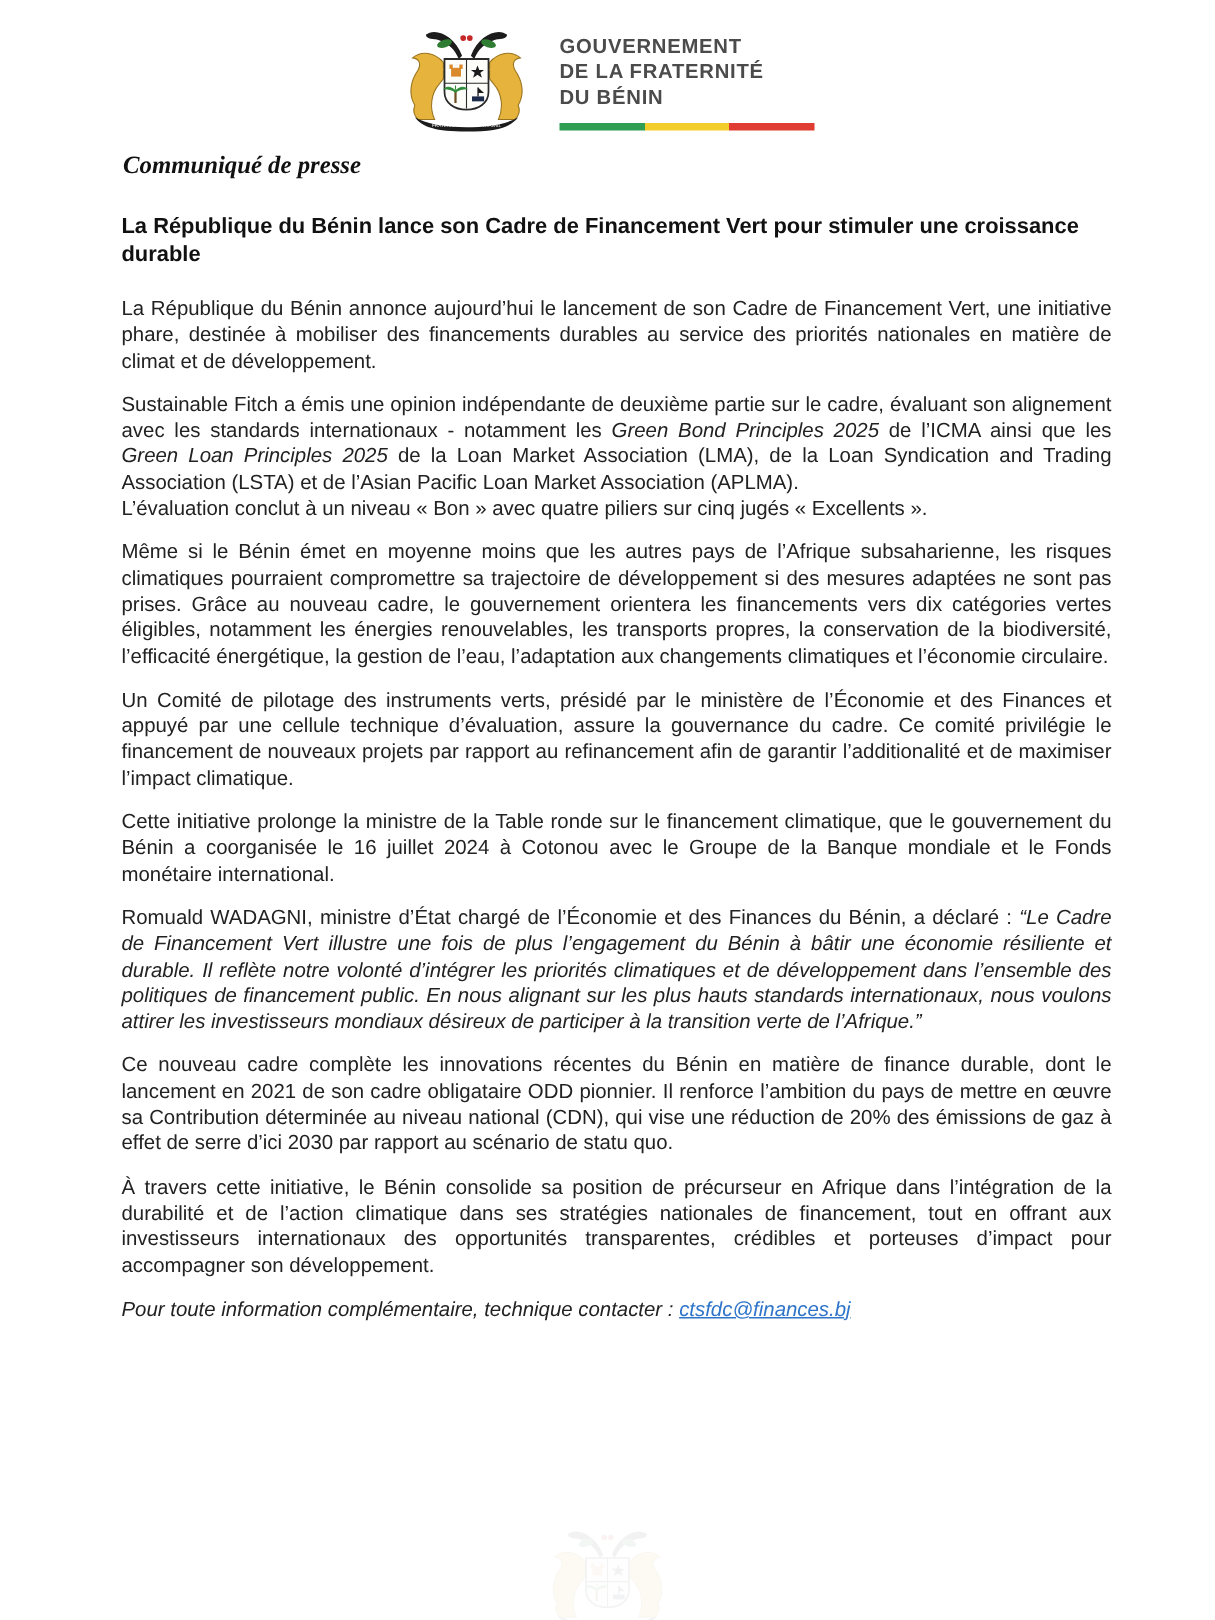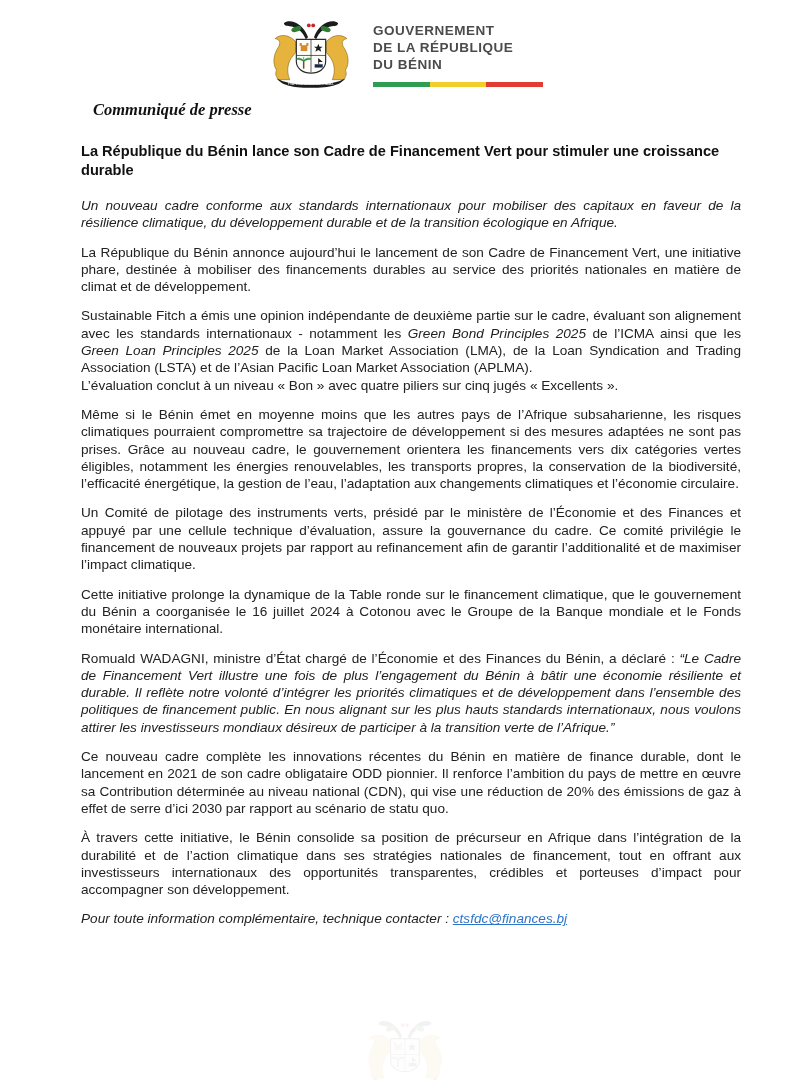--- a/index.html
+++ b/index.html
@@ -26,21 +26,21 @@
   .flag-bar{display:flex;height:5px;width:170px;margin-top:9px;}
   .flag-seg{flex:1;height:100%;}
   
   .content{
     position:absolute;top:100px;left:81px;width:660px;
   }
   .kicker{
     font-family:"Liberation Serif",serif;
     font-weight:700;font-style:italic;
     font-size:16.5px;line-height:20px;color:#111;
-    margin:0 0 22px 12px;
+    margin:0 0 22px 1px;
   }
   .dateline{
     font-family:"Liberation Serif",serif;
     font-style:italic;font-size:16px;line-height:20px;color:#111;
     margin:0 0 13px 0;
   }
   .doc-title{
     font-size:14.6px;font-weight:700;line-height:19px;color:#111;
     margin:0 0 17px 0;
   }
@@ -105,40 +105,39 @@
 </svg>
 
 <div class="page">
 
   <div class="header">
     <svg class="crest" viewBox="0 0 120 100">
       <use href="#crest"></use>
     </svg>
     <div class="org-block">
       <div class="org-line">GOUVERNEMENT</div>
-      <div class="org-line">DE LA RÉPUBLIQUE</div>
+      <div class="org-line">DE LA FRATERNITÉ</div>
       <div class="org-line">DU BÉNIN</div>
       <div class="flag-bar">
         <div class="flag-seg" style="background: rgb(47, 158, 82);"></div>
         <div class="flag-seg" style="background: rgb(242, 205, 43);"></div>
         <div class="flag-seg" style="background: rgb(224, 60, 49);"></div>
       </div>
     </div>
   </div>
 
   <div class="content">
     <p class="kicker">Communiqué de presse</p>
     <h1 class="doc-title">La République du Bénin lance son Cadre de Financement Vert pour stimuler une croissance durable</h1>
 
-    <p class="para intro"><span class="run-italic">Un nouveau cadre conforme aux standards internationaux pour mobiliser des capitaux en faveur de la résilience climatique, du développement durable et de la transition écologique en Afrique.</span></p>
     <p class="para"><span class="run-normal">La République du Bénin annonce aujourd’hui le lancement de son </span><span class="run-bold">Cadre de Financement Vert</span><span class="run-normal">, une initiative phare, destinée à mobiliser des financements durables au service des priorités nationales en matière de climat et de développement.</span></p>
     <p class="para"><span class="run-bold">Sustainable Fitch a émis une opinion indépendante de deuxième partie</span><span class="run-normal"> sur le cadre, évaluant son alignement avec les standards internationaux - notamment les </span><span class="run-italic">Green Bond Principles 2025</span><span class="run-normal"> de l’ICMA ainsi que les </span><span class="run-italic">Green Loan Principles 2025</span><span class="run-normal"> de la Loan Market Association (LMA), de la Loan Syndication and Trading Association (LSTA) et de l’Asian Pacific Loan Market Association (APLMA).</span><br><span class="run-normal">L’évaluation conclut à un niveau « Bon » avec quatre piliers sur cinq jugés « Excellents ».</span></p>
     <p class="para"><span class="run-normal">Même si le Bénin émet en moyenne moins que les autres pays de l’Afrique subsaharienne, les risques climatiques pourraient compromettre sa trajectoire de développement si des mesures adaptées ne sont pas prises. Grâce au nouveau cadre, le gouvernement orientera les financements vers dix catégories vertes éligibles, notamment les énergies renouvelables, les transports propres, la conservation de la biodiversité, l’efficacité énergétique, la gestion de l’eau, l’adaptation aux changements climatiques et l’économie circulaire.</span></p>
     <p class="para"><span class="run-normal">Un </span><span class="run-bold">Comité de pilotage des instruments verts</span><span class="run-normal">, présidé par le ministère de l’Économie et des Finances et appuyé par une cellule technique d’évaluation, assure la gouvernance du cadre.  Ce comité privilégie le financement de nouveaux projets par rapport au refinancement afin de garantir l’additionalité et de maximiser l’impact climatique.</span></p>
-    <p class="para"><span class="run-normal">Cette initiative prolonge la dynamique de </span><span class="run-bold">la Table ronde sur le financement climatique</span><span class="run-normal">, que le gouvernement du Bénin a coorganisée le 16 juillet 2024 à Cotonou avec le Groupe de la Banque mondiale et le Fonds monétaire international.</span></p>
+    <p class="para"><span class="run-normal">Cette initiative prolonge la ministre de </span><span class="run-bold">la Table ronde sur le financement climatique</span><span class="run-normal">, que le gouvernement du Bénin a coorganisée le 16 juillet 2024 à Cotonou avec le Groupe de la Banque mondiale et le Fonds monétaire international.</span></p>
     <p class="para"><span class="run-bold">Romuald WADAGNI, ministre d’État chargé de l’Économie et des Finances du Bénin, a déclaré</span><span class="run-normal"> : </span><span class="run-italic">“Le Cadre de Financement Vert illustre une fois de plus l’engagement du Bénin à bâtir une économie résiliente et durable. Il reflète notre volonté d’intégrer les priorités climatiques et de développement dans l’ensemble des politiques de financement public. En nous alignant sur les plus hauts standards internationaux, nous voulons attirer les investisseurs mondiaux désireux de participer à la transition verte de l’Afrique.”</span></p>
     <p class="para"><span class="run-normal">Ce nouveau cadre complète les innovations récentes du Bénin en matière de finance durable, dont le lancement en 2021 de son </span><span class="run-bold">cadre obligataire ODD pionnier</span><span class="run-normal">. Il renforce l’ambition du pays de mettre en œuvre sa </span><span class="run-bold">Contribution déterminée au niveau national (CDN)</span><span class="run-normal">, qui vise une réduction de 20% des émissions de gaz à effet de serre d’ici 2030 par rapport au scénario de statu quo.</span></p>
     <p class="para"><span class="run-normal">À travers cette initiative, le Bénin consolide sa position de </span><span class="run-bold">précurseur en Afrique</span><span class="run-normal"> dans l’intégration de la durabilité et de l’action climatique dans ses stratégies nationales de financement, tout en offrant aux investisseurs internationaux des opportunités transparentes, crédibles et porteuses d’impact pour accompagner son développement.</span></p>
 
     <p class="para contact"><span class="run-normal">Pour toute information complémentaire, technique contacter : </span><a class="run-link" href="#">ctsfdc@finances.bj</a></p>
   </div>
 
   <svg class="watermark" viewBox="0 0 120 100">
     <use href="#crest"></use>
   </svg>

